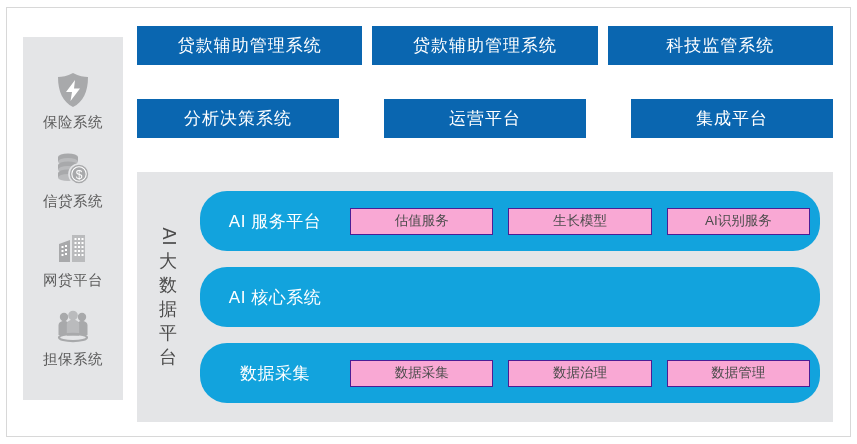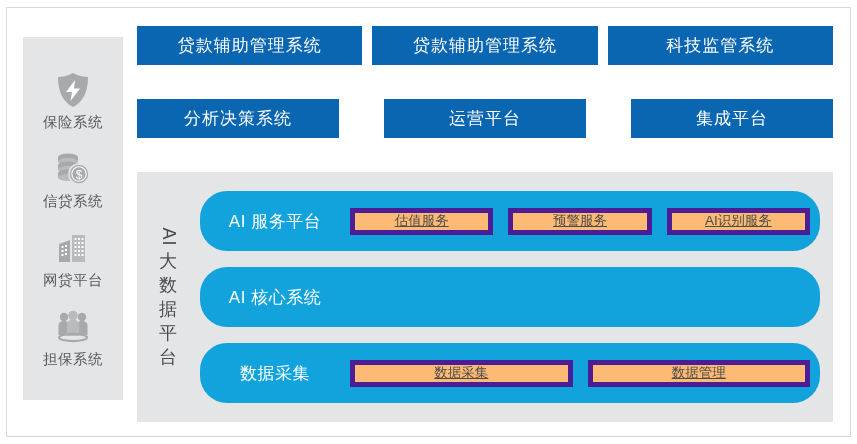--- a/index.html
+++ b/index.html
@@ -70,23 +70,23 @@
     padding:0 10px 0 0;box-sizing:border-box;border-radius:27px;
   }
   .brow-title{
     width:150px;flex:0 0 150px;color:#ffffff;font-size:17px;
     text-align:center;letter-spacing:.5px;white-space:nowrap;
   }
   .chips{
     flex:1 1 auto;display:flex;gap:15px;
   }
   .chip{
-    flex:1 1 0;background:#fdba74;border:5px solid #4c1d95;
+    flex:1 1 0;background:#f9a8d4;border:1px solid #4c1d95;
     height:27px;display:flex;align-items:center;justify-content:center;
-    font-size:13.5px;color:#4c4c4c;white-space:nowrap;box-sizing:border-box;text-decoration:underline;
+    font-size:13.5px;color:#4c4c4c;white-space:nowrap;box-sizing:border-box;
   }
 </style>
 </head>
 <body>
 
 <div id="stage">
   <div class="frame"></div>
 
   <div class="sidebar">
 
@@ -191,32 +191,33 @@
       <span class="ch">平</span>
       <span class="ch">台</span>
     </div>
 
     <div class="rows">
 
       <div class="brow">
         <div class="brow-title">AI 服务平台</div>
         <div class="chips">
           <div class="chip">估值服务</div>
-          <div class="chip">预警服务</div>
+          <div class="chip">生长模型</div>
           <div class="chip">AI识别服务</div>
         </div>
       </div>
 
       <div class="brow">
         <div class="brow-title">AI 核心系统</div>
       </div>
 
       <div class="brow">
         <div class="brow-title">数据采集</div>
         <div class="chips">
           <div class="chip">数据采集</div>
+          <div class="chip">数据治理</div>
           <div class="chip">数据管理</div>
         </div>
       </div>
 
     </div>
   </div>
 </div>
 
 </body></html>

